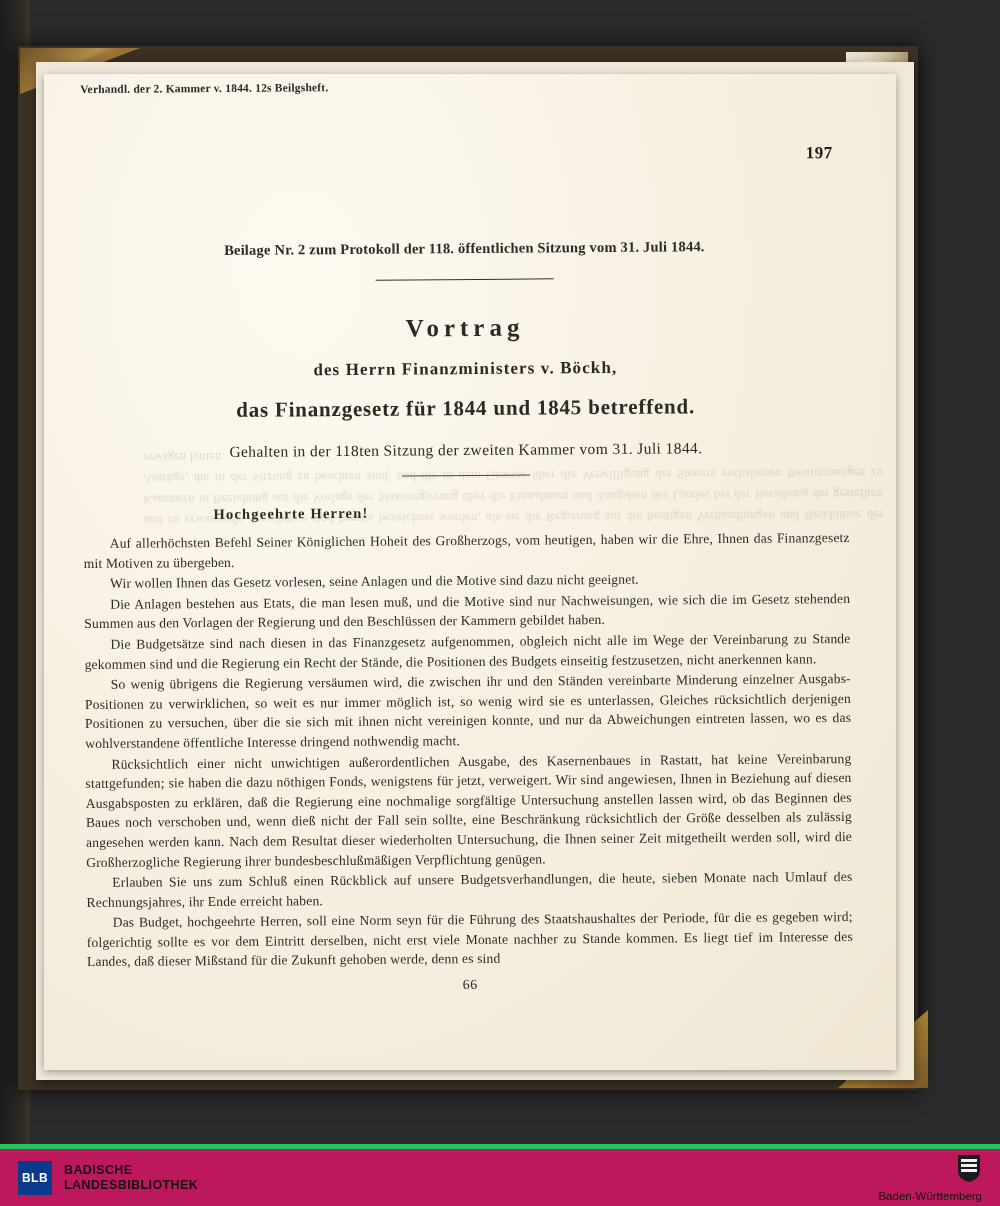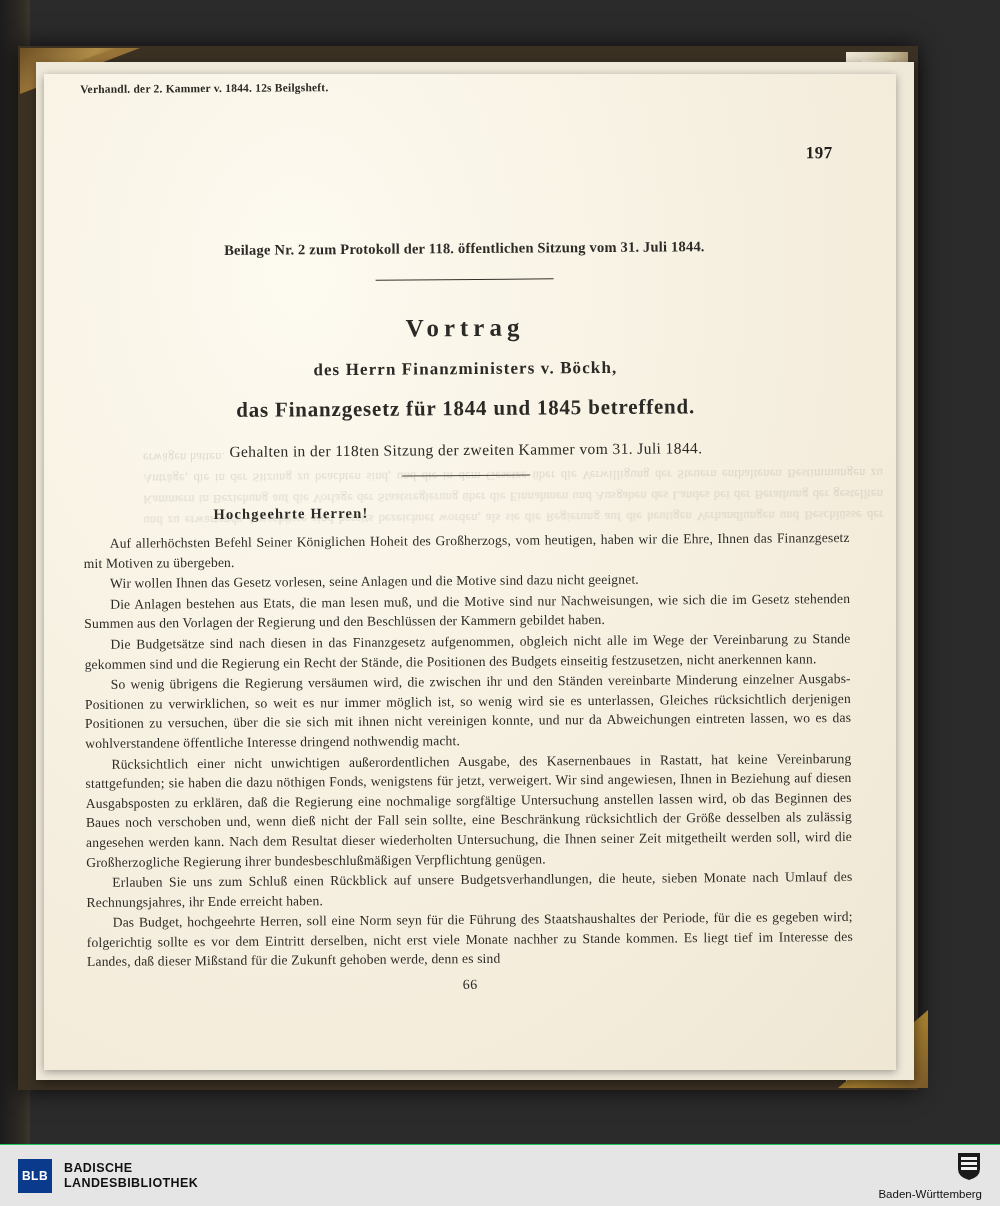--- a/index.html
+++ b/index.html
@@ -214,22 +214,22 @@
     transform: rotate(-0.45deg);
     transform-origin: 50% 50%;
   }
 
   
   #footer {
     position: absolute;
     left: 0; bottom: 0;
     width: 1000px;
     height: 62px;
-    background: #e5e5e5;
-    border-top: 1px solid #22c55e;
+    background: #be185d;
+    border-top: 5px solid #22c55e;
     display: flex;
     align-items: center;
     justify-content: space-between;
     padding: 0 18px;
     box-sizing: border-box;
     font-family: "Liberation Sans", sans-serif;
   }
   .brand {
     display: flex;
     align-items: center;

